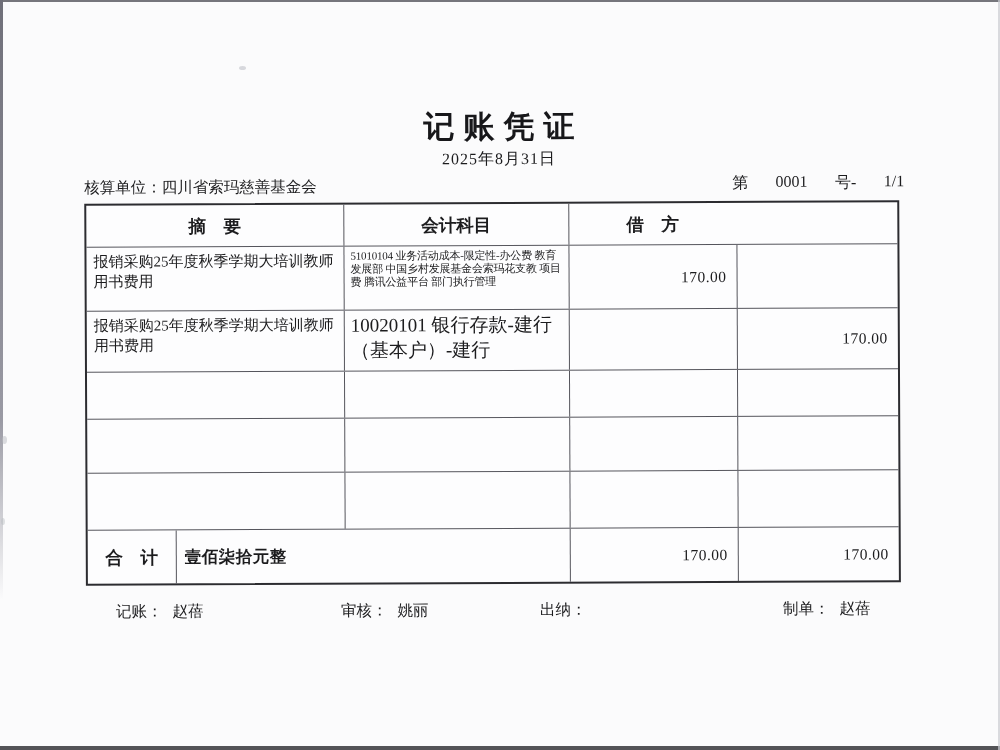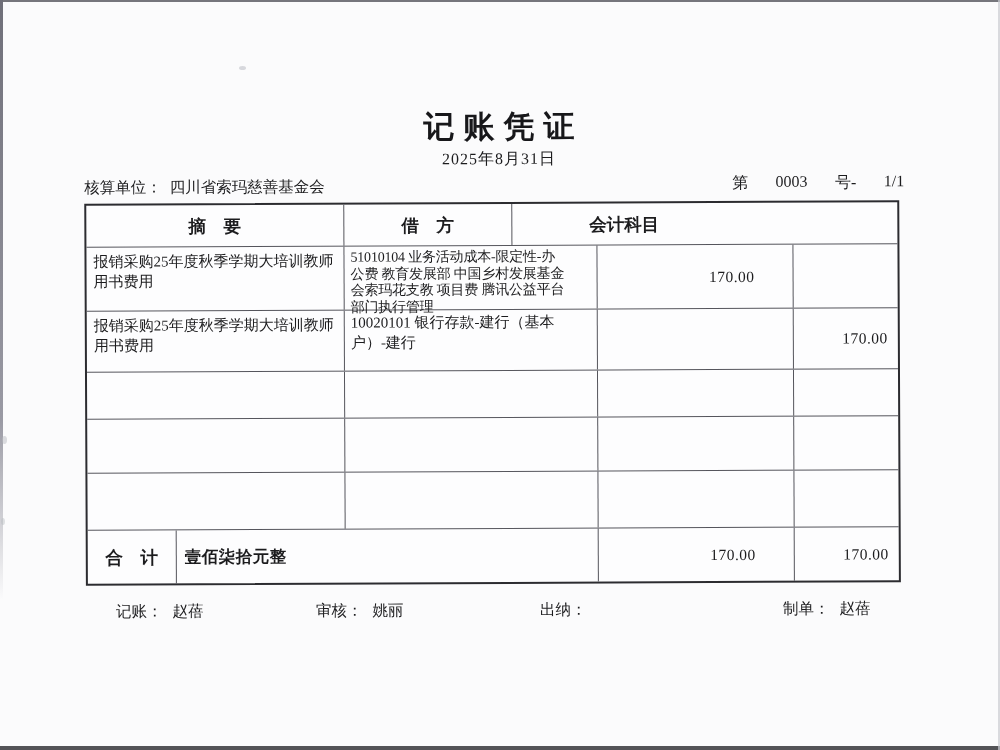--- a/index.html
+++ b/index.html
@@ -36,21 +36,21 @@
   }
   .attach-line {
     position:absolute; top:148px; left:733px; width:172px;
     display:flex; justify-content:space-between; font-size:16px;
   }
   .voucher-line {
     position:absolute; top:174px; left:733px; width:172px;
     display:flex; justify-content:space-between; font-size:16px;
   }
   .unit-line { position:absolute; top:176px; left:85px; font-size:15.5px; }
-  .unit-line .val { margin-left:8px; }
+  .unit-line .val { }
 
   
   .vtable {
     position:absolute; top:202px; left:85px; width:815px;
     border:2px solid #2c2c30; background:#fdfdfe;
   }
   .t-row { display:flex; border-top:1px solid #55555c; }
   .t-row.first { border-top:none; }
   .cell { position:relative; }
   .cell + .cell { border-left:1px solid #55555c; }
@@ -66,34 +66,34 @@
             font-size:17.5px; font-weight:bold; }
 
   .r1 { height:64px; }
   .r2 { height:61px; }
   .r3 { height:47px; }
   .r4 { height:54px; }
   .r5 { height:57px; }
   .total-row { height:54px; }
 
   .summary-cell { padding:4px 6px 2px 7px; font-size:15px; line-height:1.35; }
-  .account-cell { padding:3px 4px 2px 6px; font-size:15px; line-height:1.3; }
-  .account-cell.small { font-size:14px; line-height:1.18; letter-spacing:-0.2px; }
+  .account-cell { padding:3px 4px 2px 6px; font-size:19px; line-height:1.3; }
+  .account-cell.small { font-size:11px; line-height:1.18; letter-spacing:-0.2px; }
   .amount-cell  { display:flex; align-items:center; justify-content:flex-end;
-                  padding-right:10px; font-size:15.5px; letter-spacing:.5px;margin-left:28px; }
+                  padding-right:10px; font-size:15.5px; letter-spacing:.5px; }
   .total-label  { display:flex; align-items:center; justify-content:center;
                   font-size:17.5px; font-weight:bold; }
   .words-cell   { display:flex; align-items:center; padding-left:8px;
                   font-size:16.5px; font-weight:bold; letter-spacing:.5px; }
 
   
   .sign-row { position:absolute; top:600px; left:0; width:1000px; height:24px; font-size:15.5px; }
   .sign-item { position:absolute; top:0; white-space:nowrap; }
   .sign-bookkeeper { left:115px; }
-  .sign-reviewer   { left:315px; }
+  .sign-reviewer   { left:340px; }
   .sign-cashier    { left:539px; }
   .sign-preparer   { left:782px; }
   .sign-item .val  { margin-left:10px;font-family:Liberation Mono, monospace; }
 </style>
 </head>
 <body>
 
 <div class="scan-edge-top"></div>
 <div class="scan-edge-bottom"></div>
 <div class="scan-edge-left"></div>
@@ -103,35 +103,35 @@
 <div class="scan-speck speck-3"></div>
 
 <div class="paper">
 
   <div class="title">记账凭证</div>
   <div class="date-line">2025年8月31日</div>
 
 
   <div class="voucher-line">
     <span>第</span>
-    <span>0003</span>
+    <span>0001</span>
     <span>号-</span>
     <span>1/1</span>
   </div>
 
   <div class="unit-line">
     <span>核算单位：</span><span class="val">四川省索玛慈善基金会</span>
   </div>
 
   <div class="vtable">
 
     <div class="t-row h-row first">
       <div class="cell c1 h-cell">摘　要</div>
+      <div class="cell c2 h-cell">会计科目</div>
       <div class="cell c3 h-cell">借　方</div>
-      <div class="cell c2 h-cell">会计科目</div>
     </div>
 
     <div class="t-row r1">
       <div class="cell c1 summary-cell">报销采购25年度秋季学期大培训教师用书费用</div>
       <div class="cell c2 account-cell small">51010104 业务活动成本-限定性-办公费 教育发展部 中国乡村发展基金会索玛花支教 项目费 腾讯公益平台 部门执行管理</div>
       <div class="cell c3 amount-cell">170.00</div>
       <div class="cell c4 amount-cell"></div>
     </div>
 
     <div class="t-row r2">

